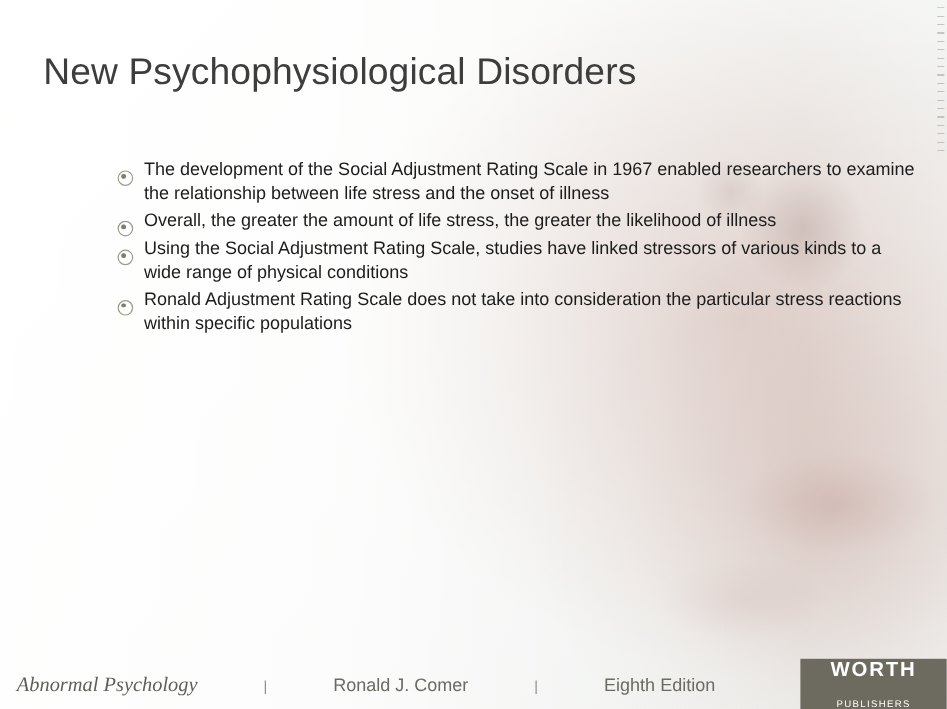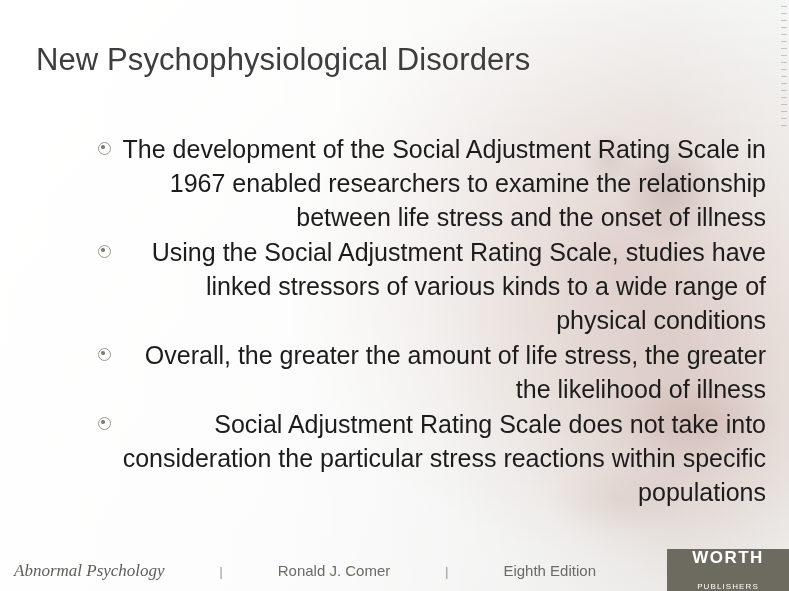--- a/index.html
+++ b/index.html
@@ -124,25 +124,24 @@
     content: "";
     position: absolute;
     left: 2.4px;
     top: 2.4px;
     width: 3.4px;
     height: 3.4px;
     border-radius: 50%;
     background: #7e7e70;
   }
   .level2-text {
-    font-size: 25px;
+    font-size: 15px;
     color: #1c1c1c;
     line-height: 1.36;
     max-width: 660px;
-    text-align: right;
   }
 
   
   .footer {
     position: absolute;
     left: 0;
     bottom: 0;
     width: 789px;
     height: 46px;
     z-index: 4;
@@ -227,35 +226,35 @@
           <div class="level2-bullet">
             <span class="dot"></span>
           </div>
           <div class="level2-text">The development of the Social Adjustment Rating Scale in 1967 enabled researchers to examine the relationship between life stress and the onset of illness</div>
         </div>
 
         <div class="level2">
           <div class="level2-bullet">
             <span class="dot"></span>
           </div>
+          <div class="level2-text">Overall, the greater the amount of life stress, the greater the likelihood of illness</div>
+        </div>
+
+        <div class="level2">
+          <div class="level2-bullet">
+            <span class="dot"></span>
+          </div>
           <div class="level2-text">Using the Social Adjustment Rating Scale, studies have linked stressors of various kinds to a wide range of physical conditions</div>
         </div>
 
         <div class="level2">
           <div class="level2-bullet">
             <span class="dot"></span>
           </div>
-          <div class="level2-text">Overall, the greater the amount of life stress, the greater the likelihood of illness</div>
-        </div>
-
-        <div class="level2">
-          <div class="level2-bullet">
-            <span class="dot"></span>
-          </div>
-          <div class="level2-text">Social Adjustment Rating Scale does not take into consideration the particular stress reactions within specific populations</div>
+          <div class="level2-text">Ronald Adjustment Rating Scale does not take into consideration the particular stress reactions within specific populations</div>
         </div>
 
       </div>
     </div>
 
     <div class="footer">
       <div class="footer-left">
         <span class="book-title">Abnormal Psychology</span>
         <span class="sep">|</span>
         <span class="author">Ronald J. Comer</span>

